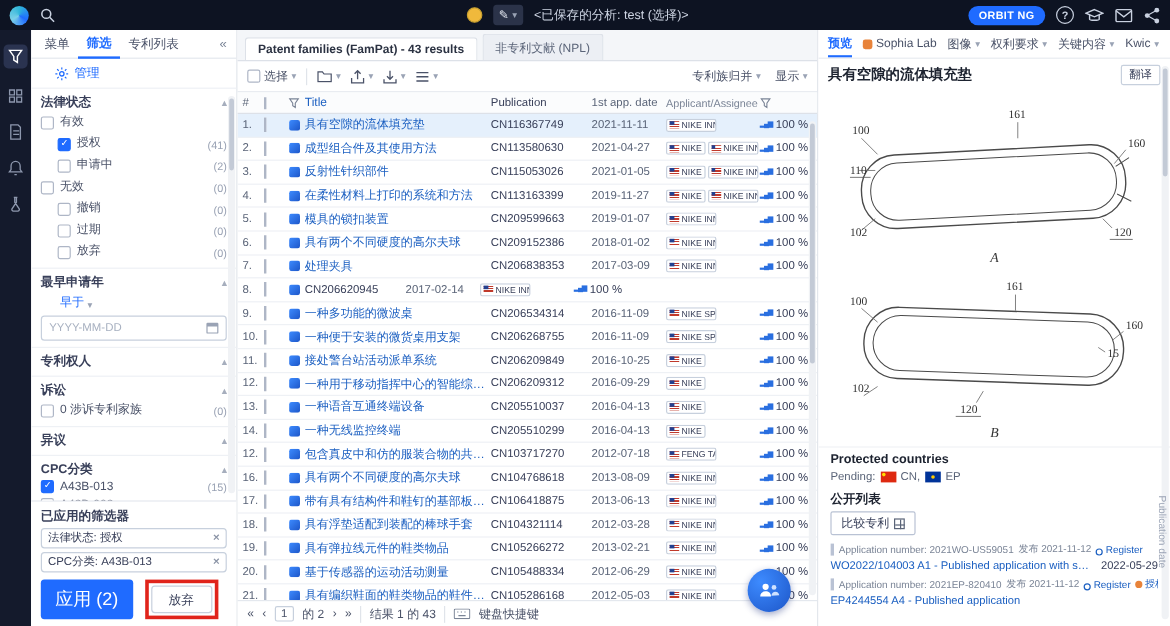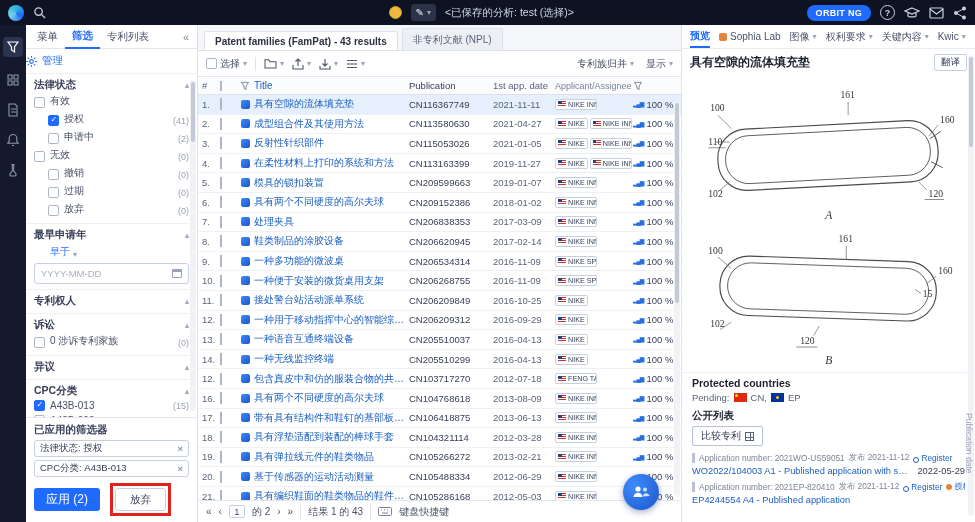--- a/index.html
+++ b/index.html
@@ -20,40 +20,40 @@
   
   .rail{position:absolute;top:25px;left:0;width:26px;bottom:0;background:#141a2c;display:flex;flex-direction:column;align-items:center;padding-top:12px;gap:16px}
   .railic{color:#8d97ad}
   .railic.active{background:#2a3350;border-radius:4px;padding:3px;color:#fff}
   
   .filters{position:absolute;top:25px;left:26px;width:172px;bottom:0;background:#fff;border-right:1px solid #dde1e8;display:flex;flex-direction:column}
   .ltabs{display:flex;align-items:center;border-bottom:1px solid #e4e8ee;height:24px;padding:0 4px;flex:0 0 auto}
   .ltab{padding:4px 7px;font-size:10.5px;color:#4a5268;white-space:nowrap}
   .ltab.active{color:#1f6bff;font-weight:bold;border-bottom:2px solid #1f6bff}
   .collapse{margin-left:auto;color:#7a8496;font-size:11px;padding:0 4px}
-  .manage{display:flex;align-items:center;gap:5px;color:#1f6bff;font-size:10.5px;padding:5px 0;border-bottom:1px solid #eef1f5;flex:0 0 auto}
+  .manage{display:flex;align-items:center;gap:5px;color:#1f6bff;font-size:10.5px;padding:5px 20px;border-bottom:1px solid #eef1f5;flex:0 0 auto}
   .fscroll{flex:1;overflow:hidden;position:relative}
   .sec{border-bottom:1px solid #eef1f5;padding:4px 8px 5px}
   .sec-title{font-weight:bold;color:#39405a;font-size:10.5px;display:flex;align-items:center}
   .chev{margin-left:auto;color:#a6aebd;font-size:8px}
   .fitem{display:flex;align-items:flex-end;gap:5px;padding:2px 0;color:#4a5268;font-size:10px}
   .fitem.child{padding-left:14px}
   .fitem .cnt{margin-left:auto;color:#98a1b3;font-size:9px}
   .cb{width:11px;height:11px;border:1px solid #aeb6c6;border-radius:2px;background:#fff;flex:0 0 auto;position:relative}
   .cb.checked{background:#1f6bff;border-color:#1f6bff}
   .cb.checked::after{content:"✓";color:#fff;font-size:8px;position:absolute;left:1.5px;top:-1px}
   .op{color:#1f6bff;font-size:10px;margin:3px 16px 4px;display:inline-flex;gap:3px;align-items:flex-end}
   .dinput{border:1px solid #c7d0dd;border-radius:3px;height:21px;display:flex;align-items:center;justify-content:space-between;padding:0 6px;color:#a7b0c0;font-size:9.5px}
   .cal{width:10px;height:9px;border:1px solid #9aa3b5;border-top-width:3px;border-radius:1px}
   .applied{flex:0 0 auto;border-top:1px solid #e4e8ee;padding:5px 8px 6px;background:#fff}
   .applied .sec-title{margin-bottom:3px}
   .chip{display:flex;align-items:center;border:1px solid #c7d0dd;border-radius:3px;padding:1px 5px;font-size:9.5px;color:#39405a;margin:3px 0;justify-content:space-between}
   .chip .x{color:#8b94a6;font-weight:bold;margin-left:6px}
   .btnrow{display:flex;align-items:center;gap:10px;margin-top:6px}
-  .applybtn{background:#1f6bff;color:#fff;border:none;border-radius:3px;height:23px;padding:0 12px;font-size:12px}
+  .applybtn{background:#1f6bff;color:#fff;border:none;border-radius:3px;height:33px;padding:0 12px;font-size:15px}
   .annot{border:3px solid #e0241b;padding:2px}
   .discardbtn{background:#fff;color:#39405a;border:1px solid #c7d0dd;border-radius:3px;height:23px;padding:0 14px;font-size:10.5px}
   
   .center{position:absolute;top:25px;left:198px;width:484px;bottom:0;border-right:1px solid #dde1e8;display:flex;flex-direction:column;background:#fff}
   .ctabs{display:flex;align-items:flex-end;gap:4px;background:#f4f6f9;padding:3px 6px 0;border-bottom:1px solid #dde1e8;height:26px;flex:0 0 auto}
   .ctab{padding:4px 10px 3px;font-size:10px;color:#5a6478;background:#eceff4;border:1px solid #dde1e8;border-bottom:none;border-radius:3px 3px 0 0;white-space:nowrap}
   .ctab.active{background:#fff;color:#2b3242;font-weight:bold}
   .toolbar{display:flex;align-items:center;gap:8px;height:26px;padding:0 8px;border-bottom:1px solid #e4e8ee;flex:0 0 auto;color:#5a6478}
   .tbtn{display:inline-flex;align-items:center;gap:3px;font-size:10px;color:#4a5268}
   .vline{width:1px;height:14px;background:#e0e4ea}
@@ -544,21 +544,20 @@
           <span class="relbars">▂▄▆</span>
           <span>100 %</span>
         </span>
       </div>
       <div class="trow">
         <span class="c n">8.</span>
         <span class="c cbc"><span class="cb"></span></span>
         <span class="c icc">
           <span class="doc-dot"></span>
         </span>
-        <span class="c title">鞋类制品的涂胶设备</span>
         <span class="c pub">CN206620945</span>
         <span class="c date">2017-02-14</span>
         <span class="c apps">
           <span class="badge">
             <span class="flag"></span>
             <span>NIKE INNOVATE</span>
           </span>
         </span>
         <span class="c rel">
           <span class="relbars">▂▄▆</span>

